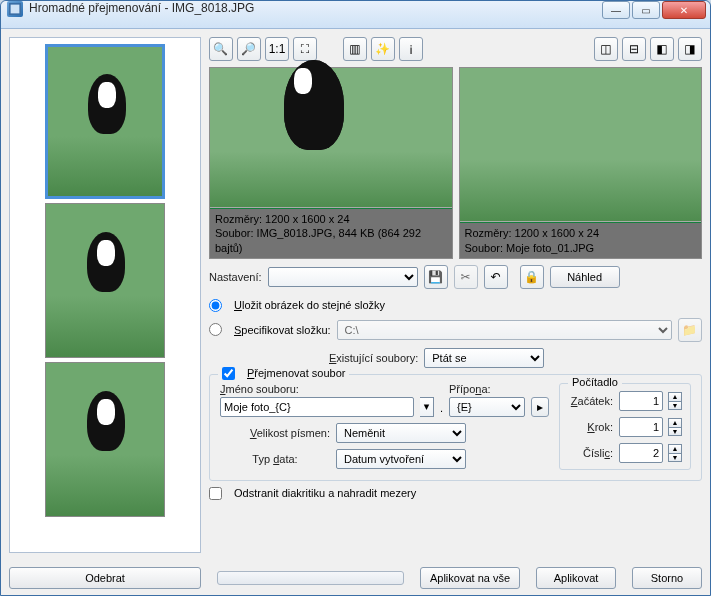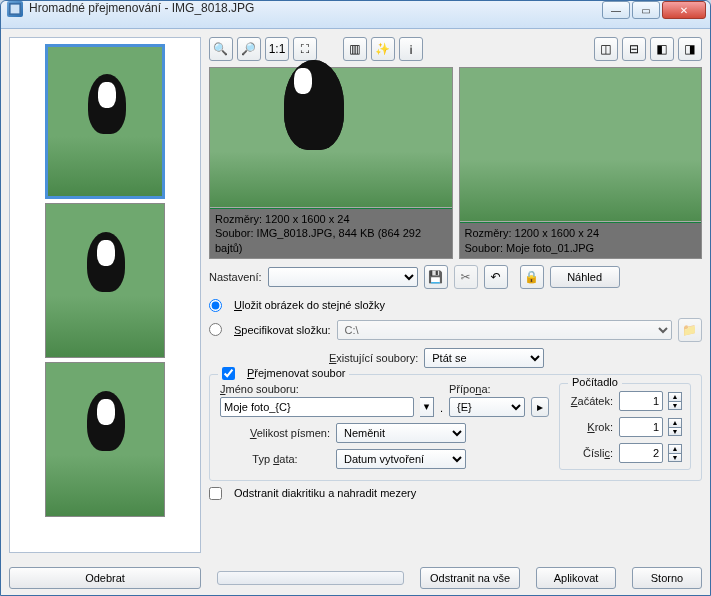--- a/index.html
+++ b/index.html
@@ -224,17 +224,17 @@
       <label class="check">
         <input type="checkbox" style="">
         <span>Odstranit diakritiku a nahradit mezery</span>
       </label>
     </div>
   </div>
 
   <div class="footer">
     <button class="btn" style="width:192px">Odebrat</button>
     <div class="progress"></div>
-    <button class="btn" style="width:100px">Odstranit na vše</button>
+    <button class="btn" style="width:100px">Aplikovat na vše</button>
     <button class="btn" style="width:80px">Aplikovat</button>
     <button class="btn" style="width:70px">Storno</button>
   </div>
 </div>
 
 </body></html>

